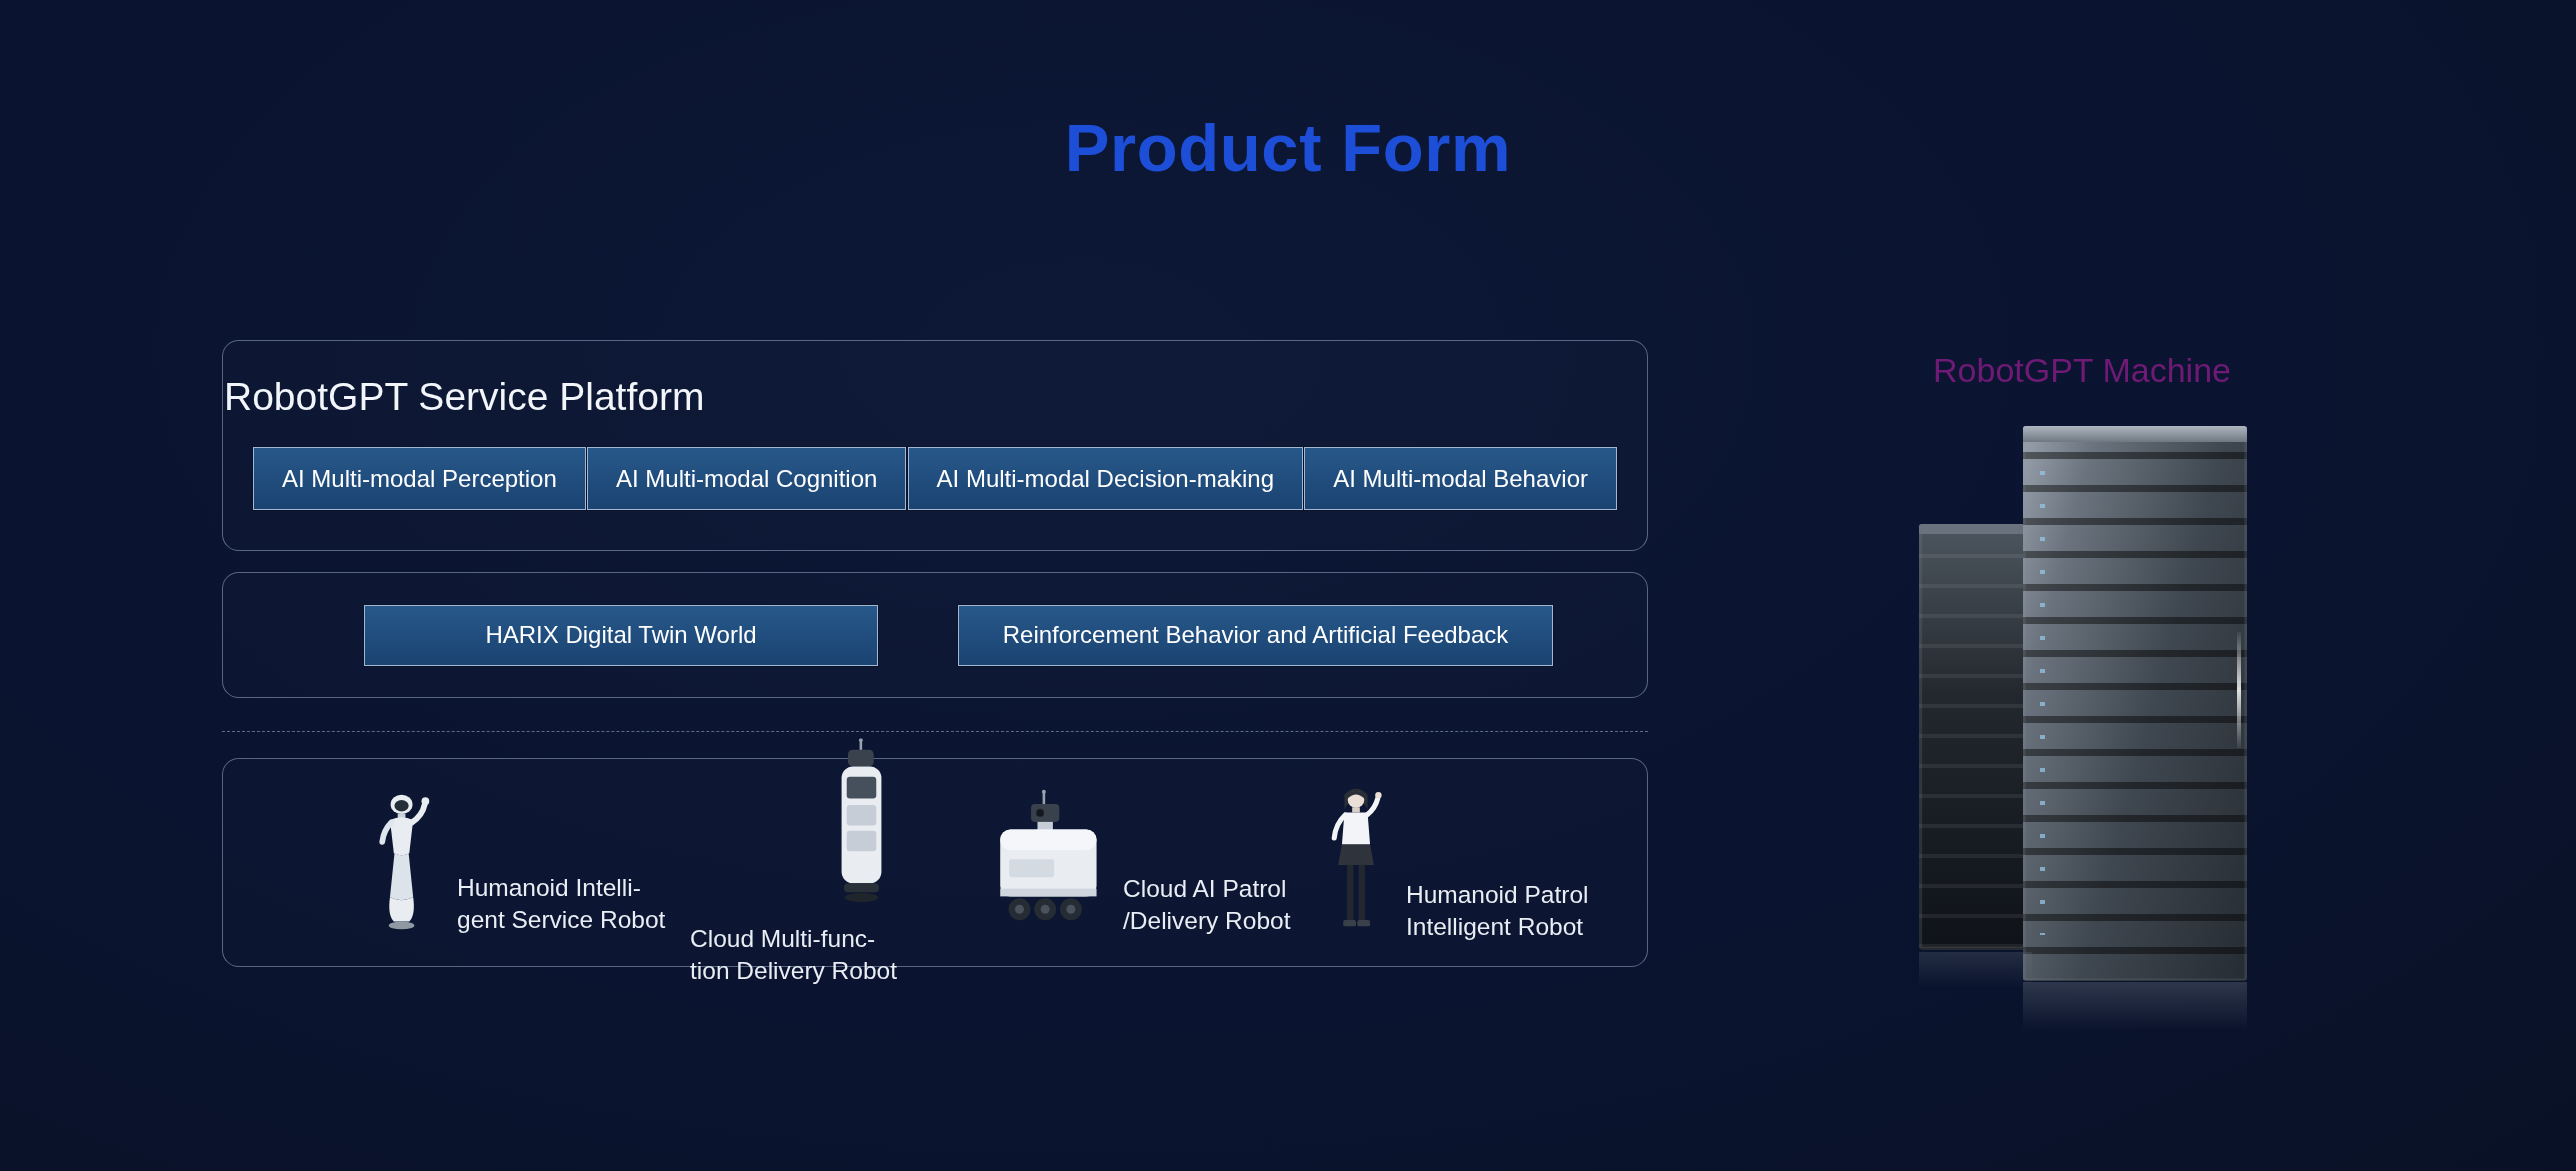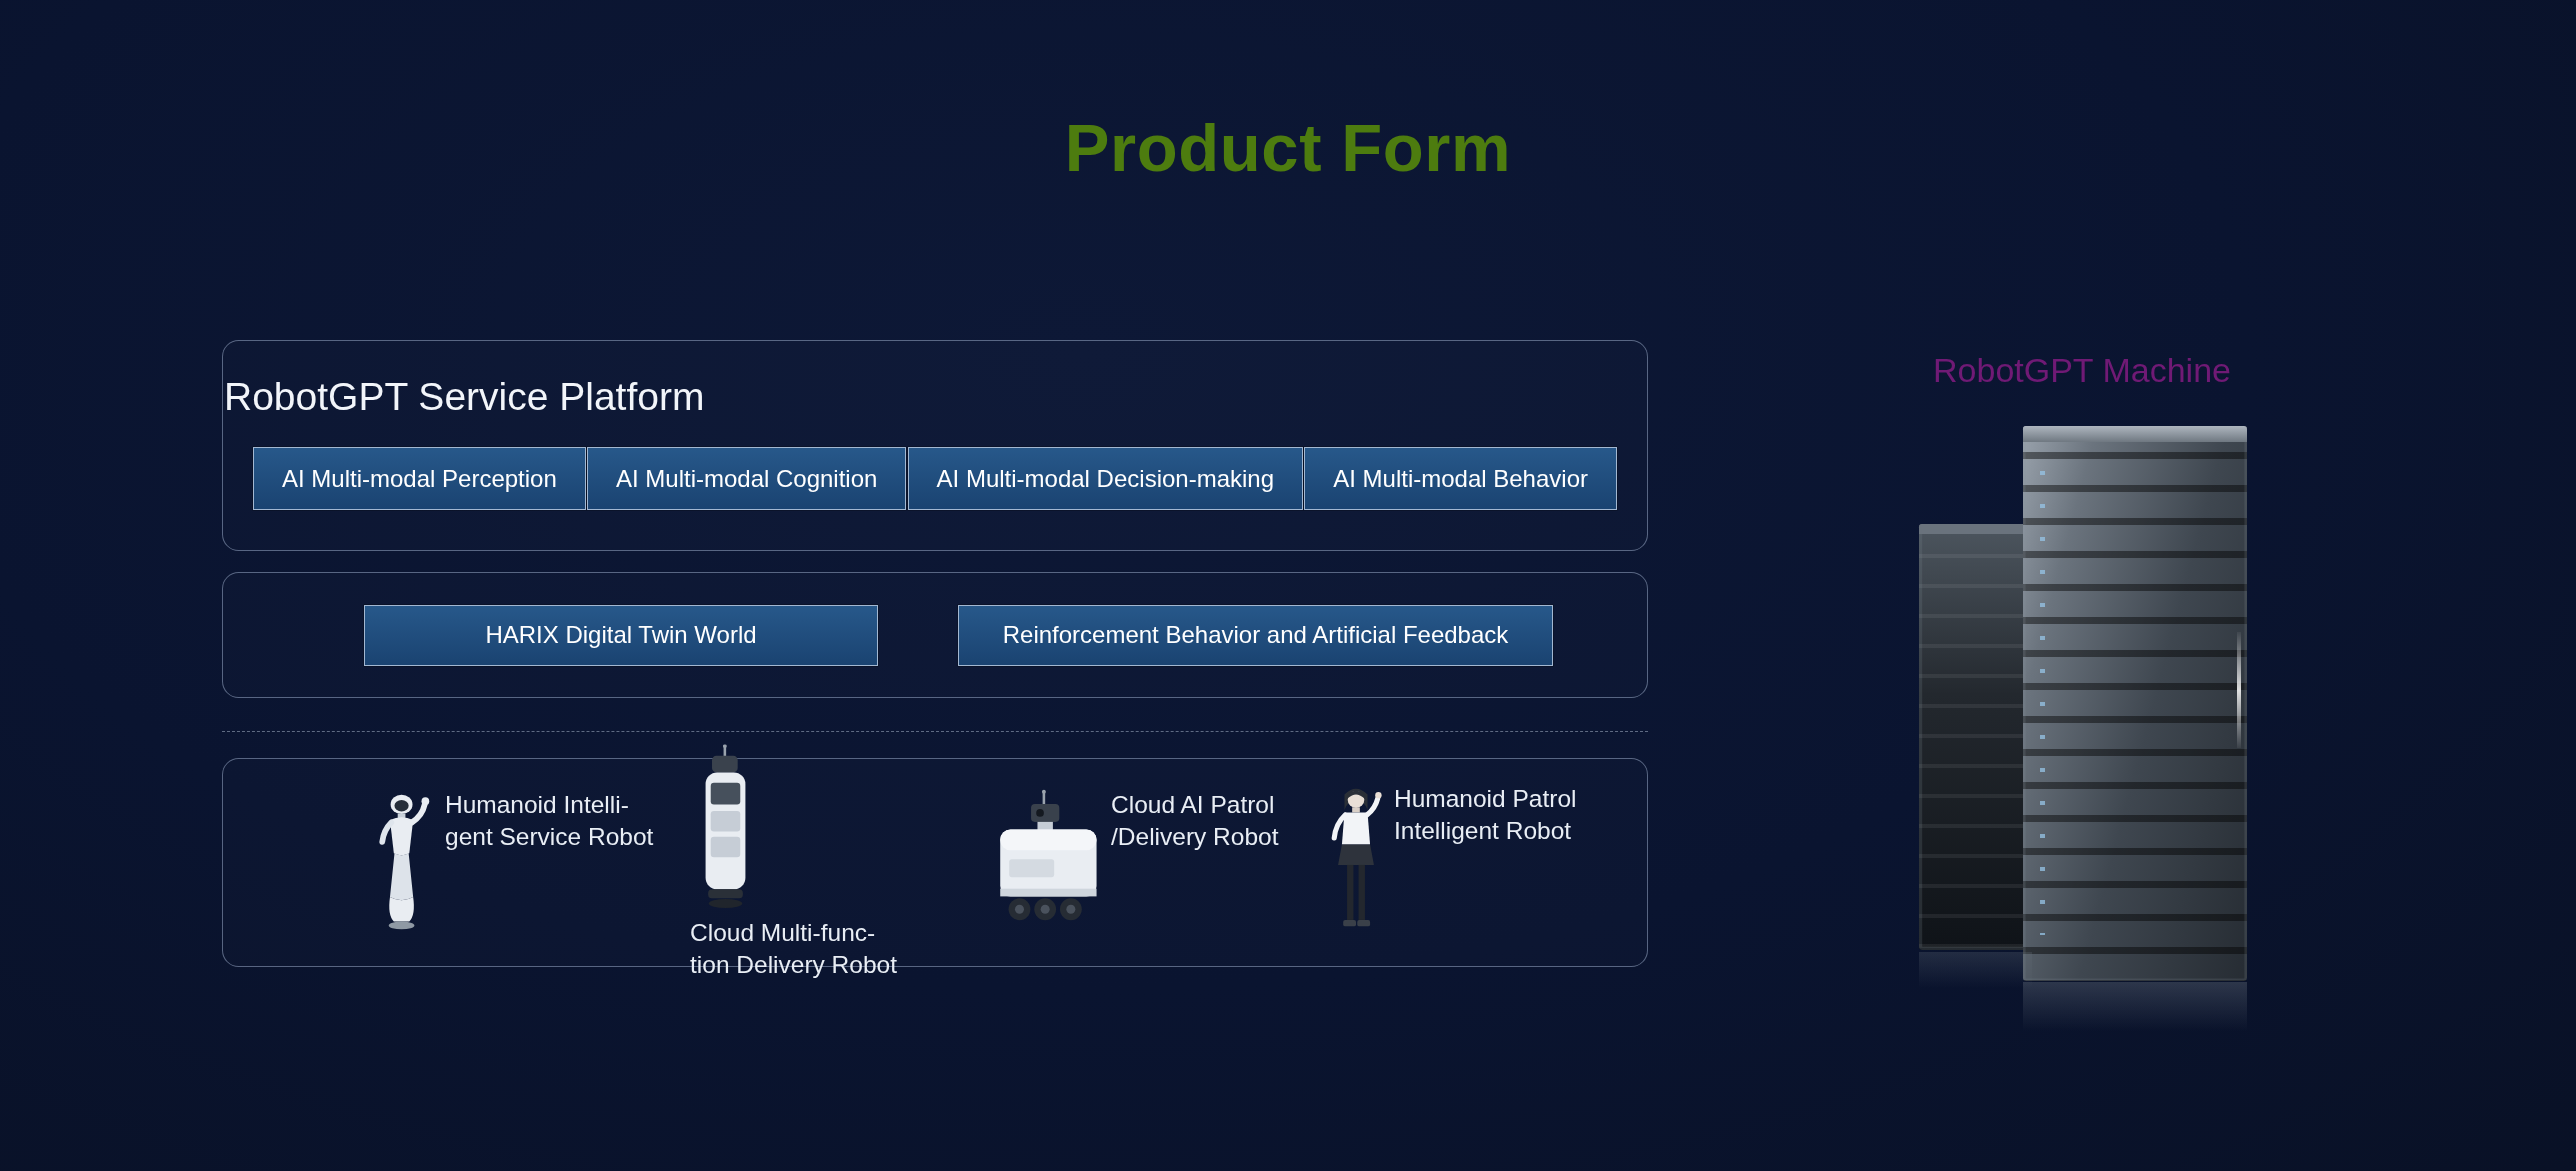--- a/index.html
+++ b/index.html
@@ -6,21 +6,21 @@
   body{
     width:2576px;height:1171px;
     background:radial-gradient(ellipse at 42% 30%, #0d1836 0%, #0a1430 55%, #091126 100%);
     font-family:"Liberation Sans", sans-serif;
     position:relative;overflow:hidden;color:#ffffff;
   }
 
   
   .page-title{
     position:absolute;top:109px;left:0;width:2576px;
-    text-align:center;font-size:67px;font-weight:700;letter-spacing:0.6px;color:#4d7c0f;
+    text-align:center;font-size:67px;font-weight:700;letter-spacing:0.6px;color:#1d4ed8;
     margin:0;
   }
 
   
   .stack{position:absolute;left:222px;top:340px;width:1426px;}
   .box{
     box-sizing:border-box;
     border:1.3px solid rgba(151,168,196,0.55);
     border-radius:16.7px;
     background:rgba(255,255,255,0.012);
@@ -52,21 +52,21 @@
   .w2{width:595px;}
 
   .dashed{
     margin-top:33px;height:0;
     border:none;border-top:1.9px dashed rgba(166,178,198,0.55);
   }
 
   .robots-box{margin-top:26px;height:209px;position:relative;}
   .robot-item{
     position:absolute;top:50%;transform:translateY(-50%);
-    display:flex;align-items:flex-start;gap:6px;
+    display:flex;align-items:flex-end;gap:18px;
   }
   .ri-1{left:145px;} .ri-2{left:467px;flex-direction:column;} .ri-3{left:763px;} .ri-4{left:1101px;}
   .robot-icon{display:block;line-height:0;}
   .robot-label{font-size:24.5px;line-height:1.32;color:#e9eef5;}
 
   
   .machine-title{
     position:absolute;left:1908px;top:351px;width:348px;
     text-align:center;font-size:34px;font-weight:500;color:#701a75;margin:0;
   }

